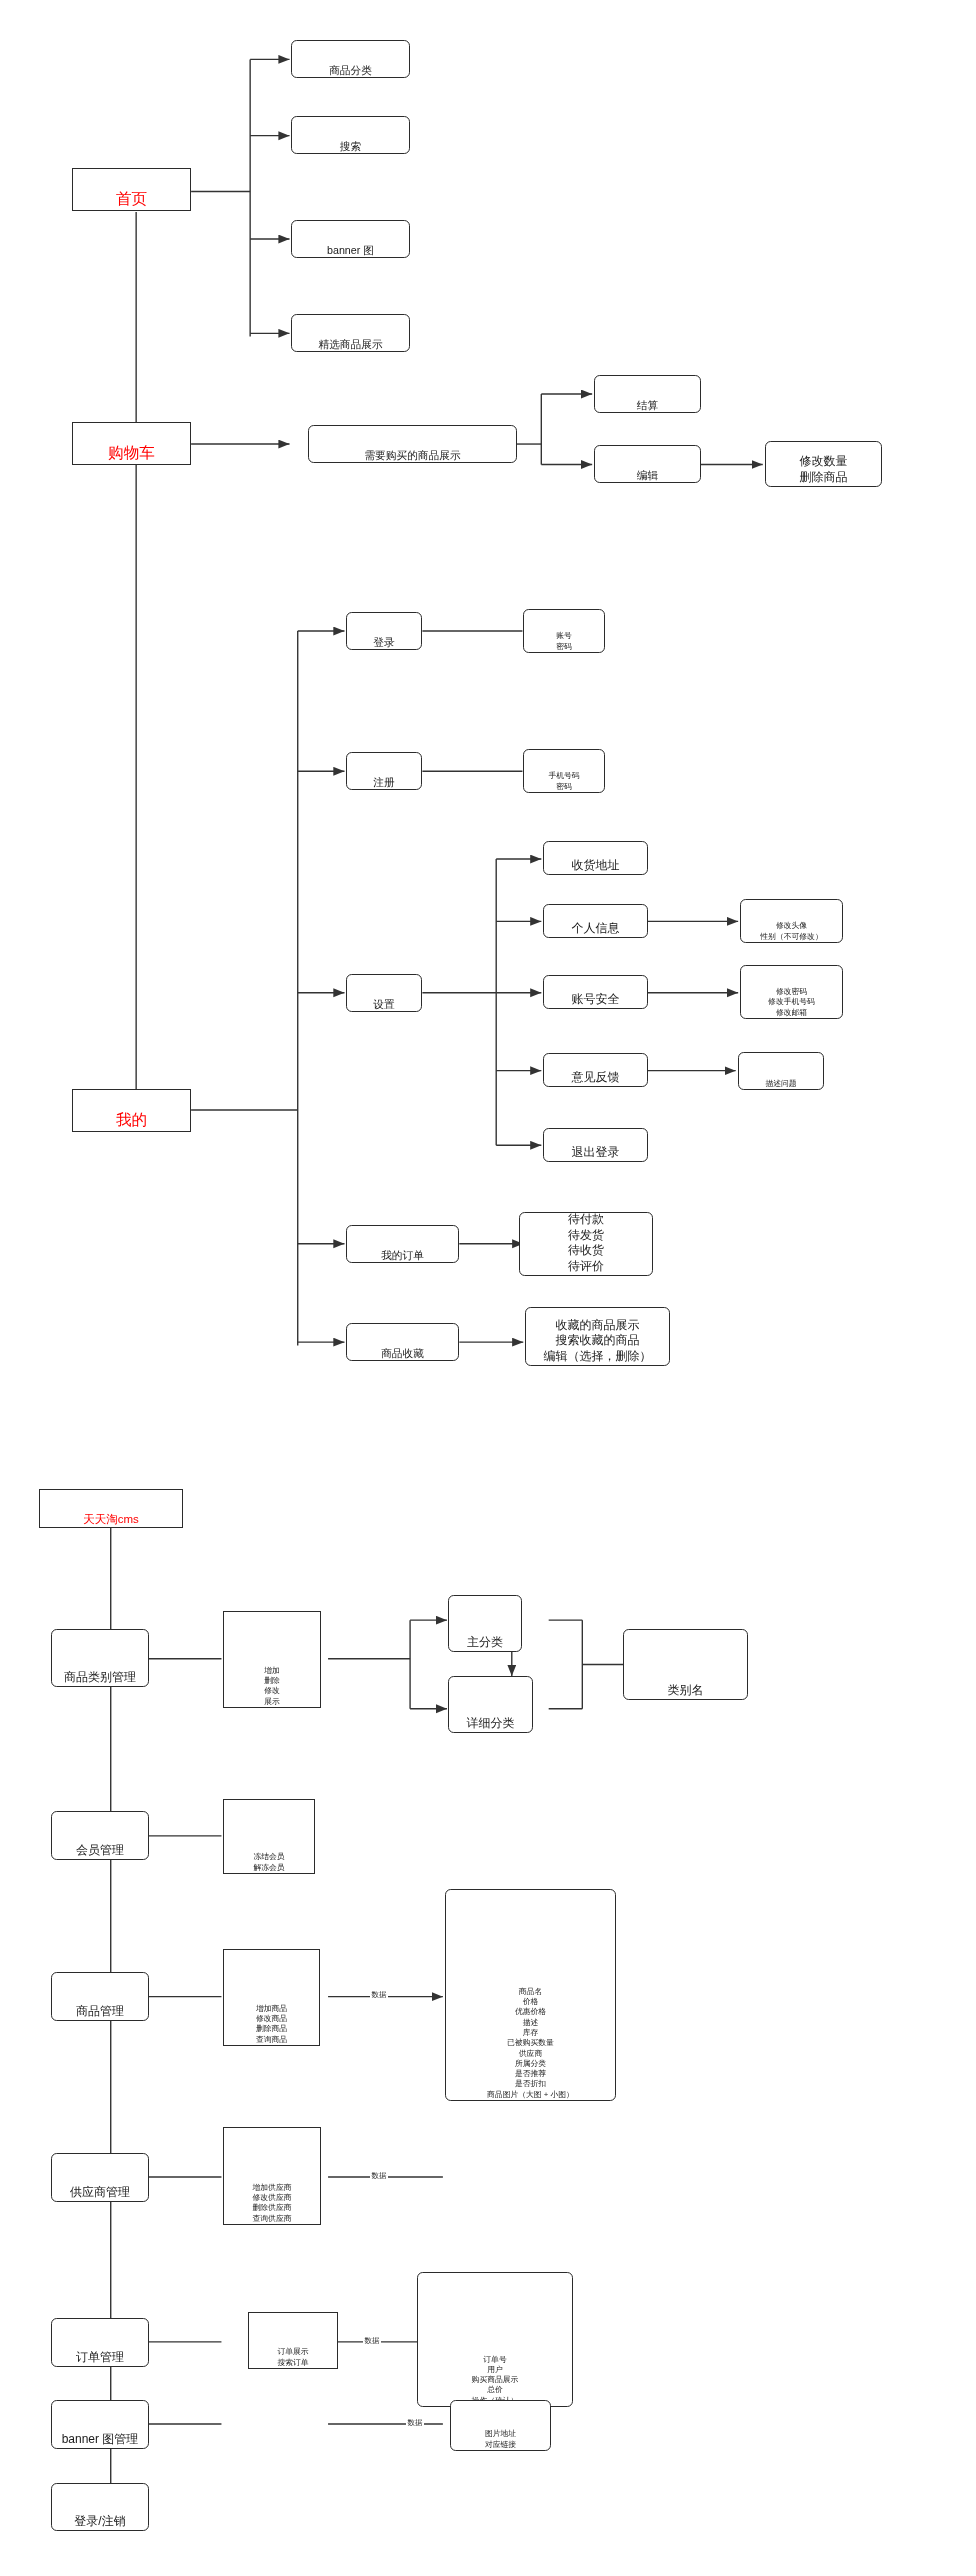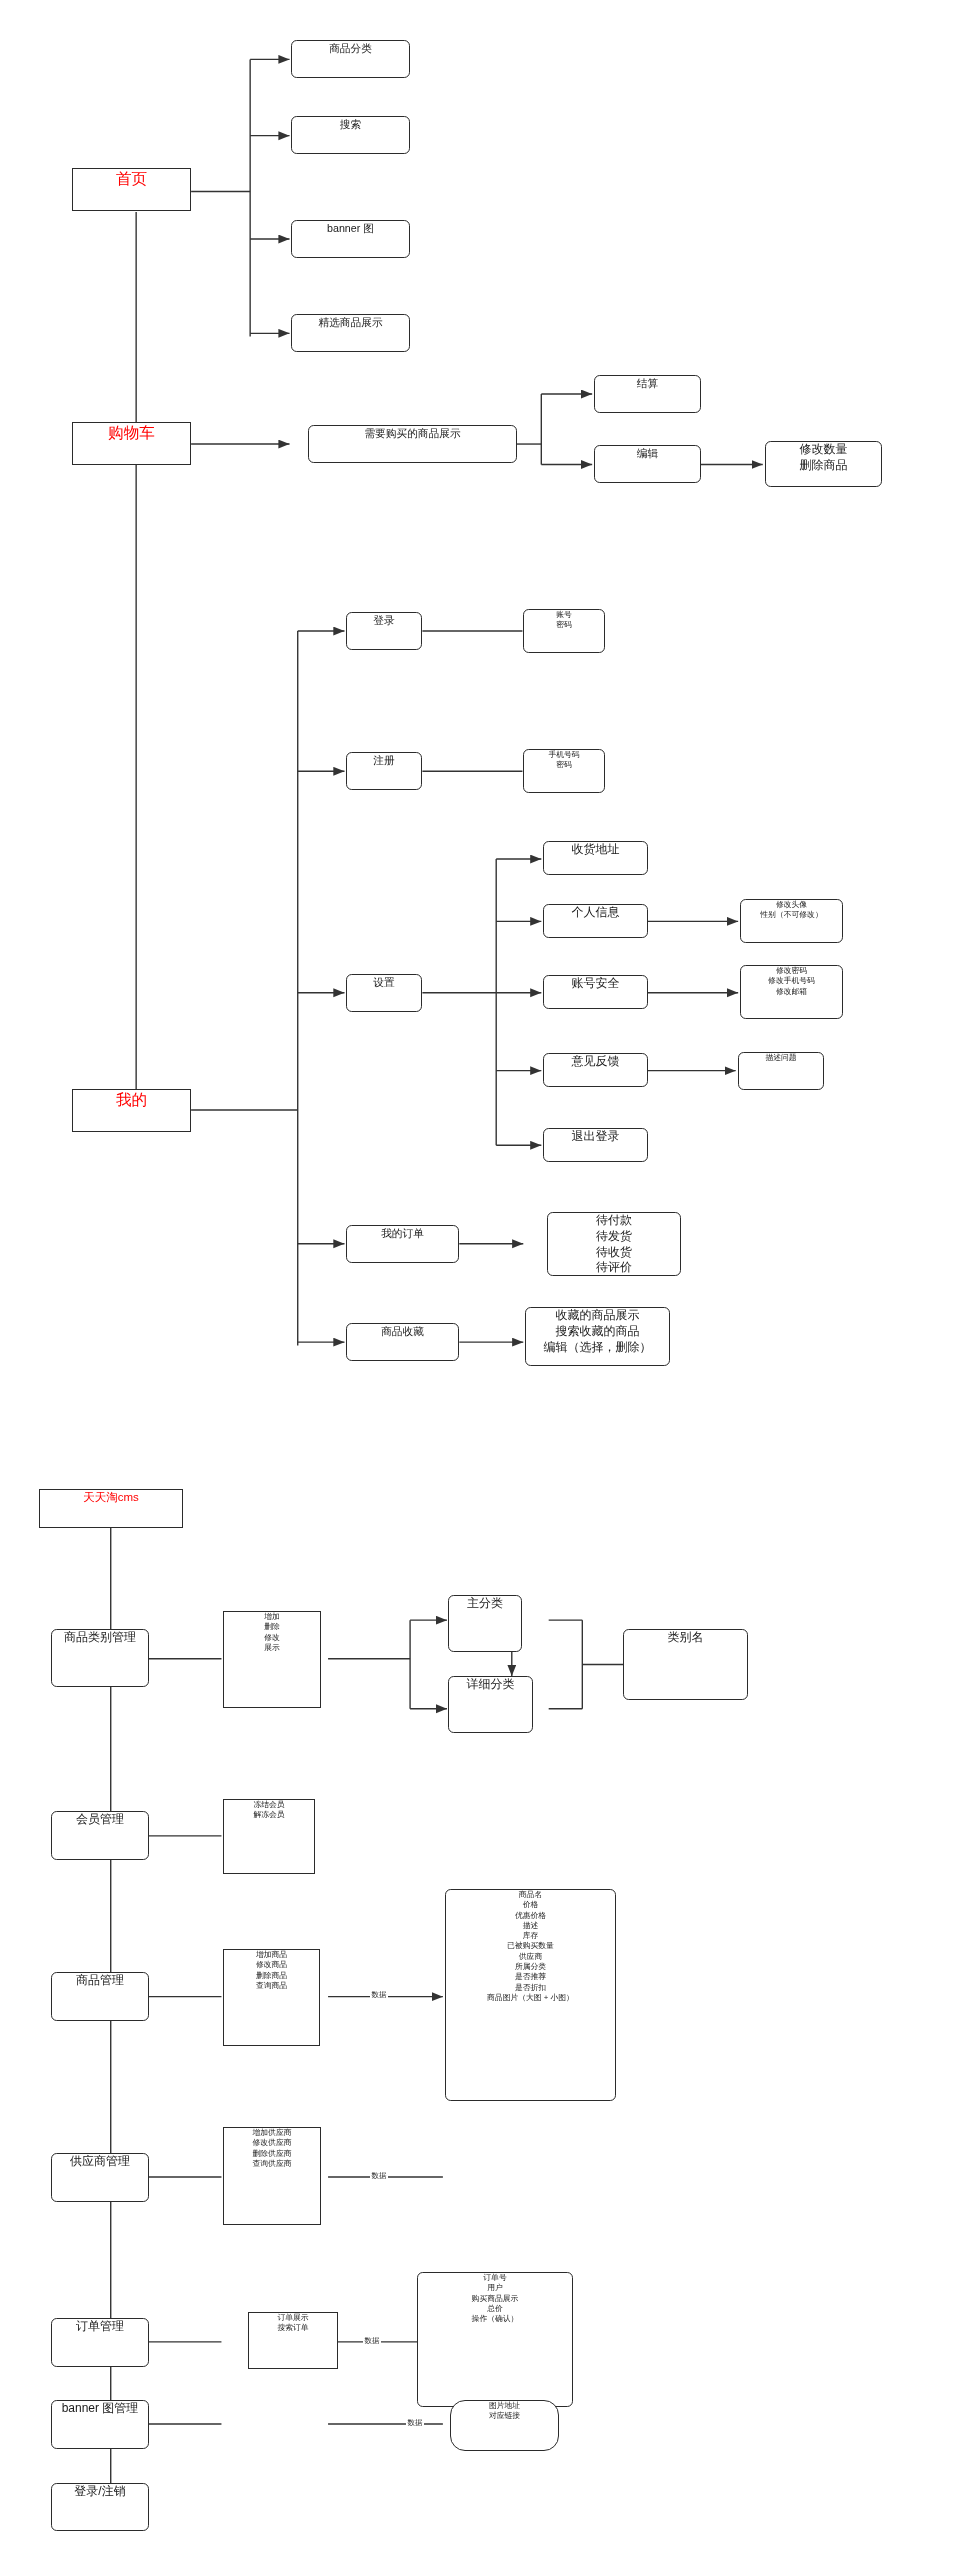--- a/index.html
+++ b/index.html
@@ -5,21 +5,21 @@
   html,body{margin:0;padding:0;background:#ffffff;}
   body{font-family:"Liberation Sans","DejaVu Sans",sans-serif;}
   #canvas{position:relative;width:976px;height:2576px;background:#fff;overflow:hidden;}
   svg.edges{position:absolute;left:0;top:0;width:976px;height:2576px;pointer-events:none;}
   .node{
     position:absolute;
     box-sizing:border-box;
     border:1.3px solid #2b2b2b;
     background:#ffffff;
     display:flex;
-    align-items:flex-start;
+    align-items:flex-end;
     justify-content:center;
     text-align:center;
     color:#1a1a1a;
     line-height:1.32;
     white-space:pre-line;
     font-size:10.7px;
     border-radius:5.7px;
   }
   .node.root{
     border-radius:0;
@@ -231,21 +231,21 @@
   </div>
 
   <div class="node small" style="left:543px;top:1128px;width:105px;height:34px;">
     <span>退出登录</span>
   </div>
 
   <div class="node" style="left:346px;top:1225px;width:113px;height:38px;">
     <span>我的订单</span>
   </div>
 
-  <div class="node small" style="left:547px;top:1212px;width:134px;height:64px;">
+  <div class="node small" style="left:519px;top:1212px;width:134px;height:64px;">
     <span>待付款
 待发货
 待收货
 待评价</span>
   </div>
 
   <div class="node" style="left:346px;top:1323px;width:113px;height:38px;">
     <span>商品收藏</span>
   </div>
 
@@ -343,21 +343,21 @@
 购买商品展示
 总价
 操作（确认）</span>
   </div>
 
   <div class="node small" style="left:51px;top:2400px;width:98px;height:49px;">
     <span>banner 图管理</span>
   </div>
 
 
-  <div class="node tiny" style="left:450px;top:2400px;width:109px;height:51px;border-radius:15px;">
+  <div class="node tiny" style="left:450px;top:2400px;width:101px;height:51px;">
     <span>图片地址
 对应链接</span>
   </div>
 
   <div class="node small" style="left:51px;top:2483px;width:98px;height:48px;">
     <span>登录/注销</span>
   </div>
 
   <div class="edge-label" style="left:370px;top:1990px;">数据</div>
   <div class="edge-label" style="left:370px;top:2171px;">数据</div>

